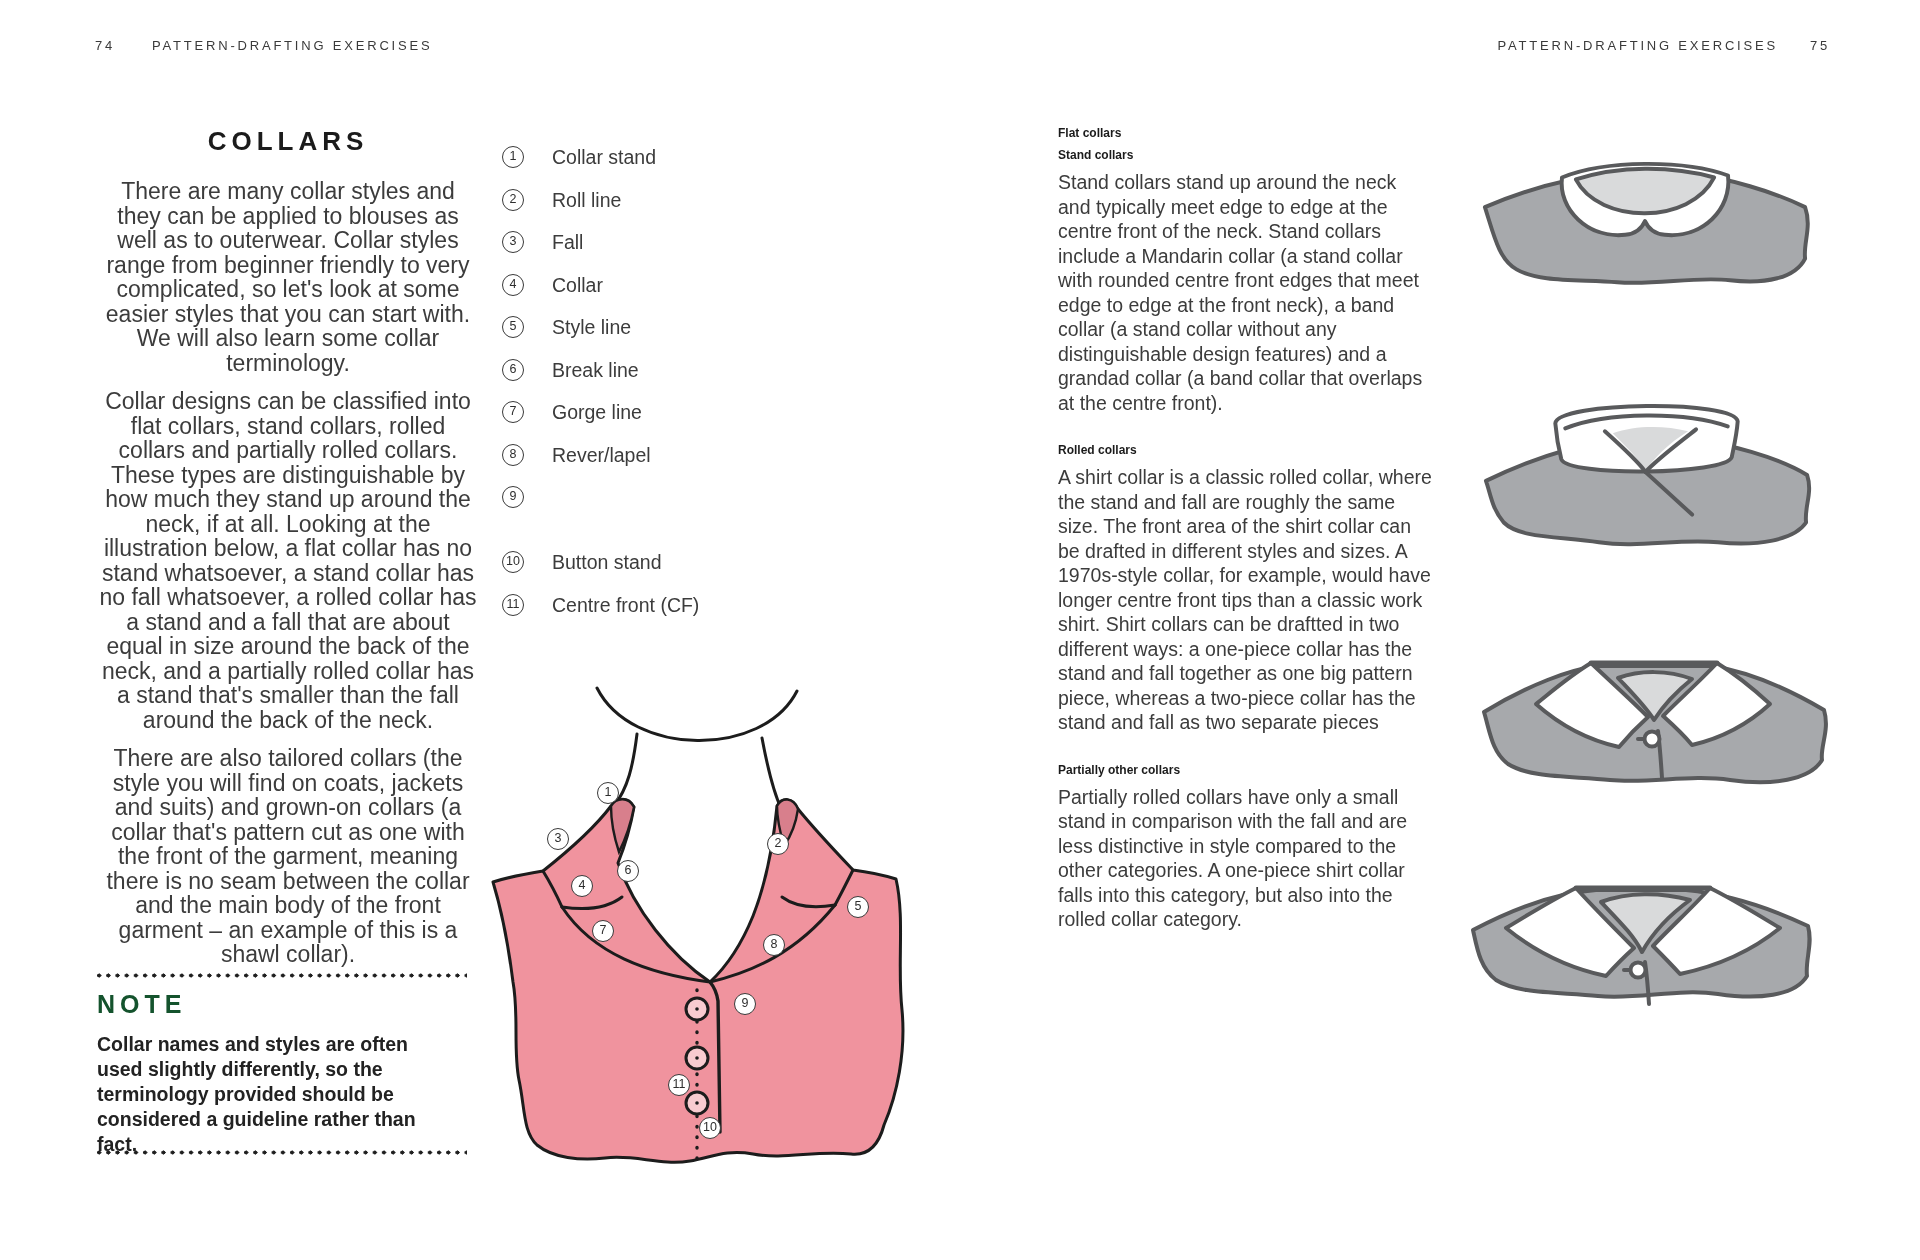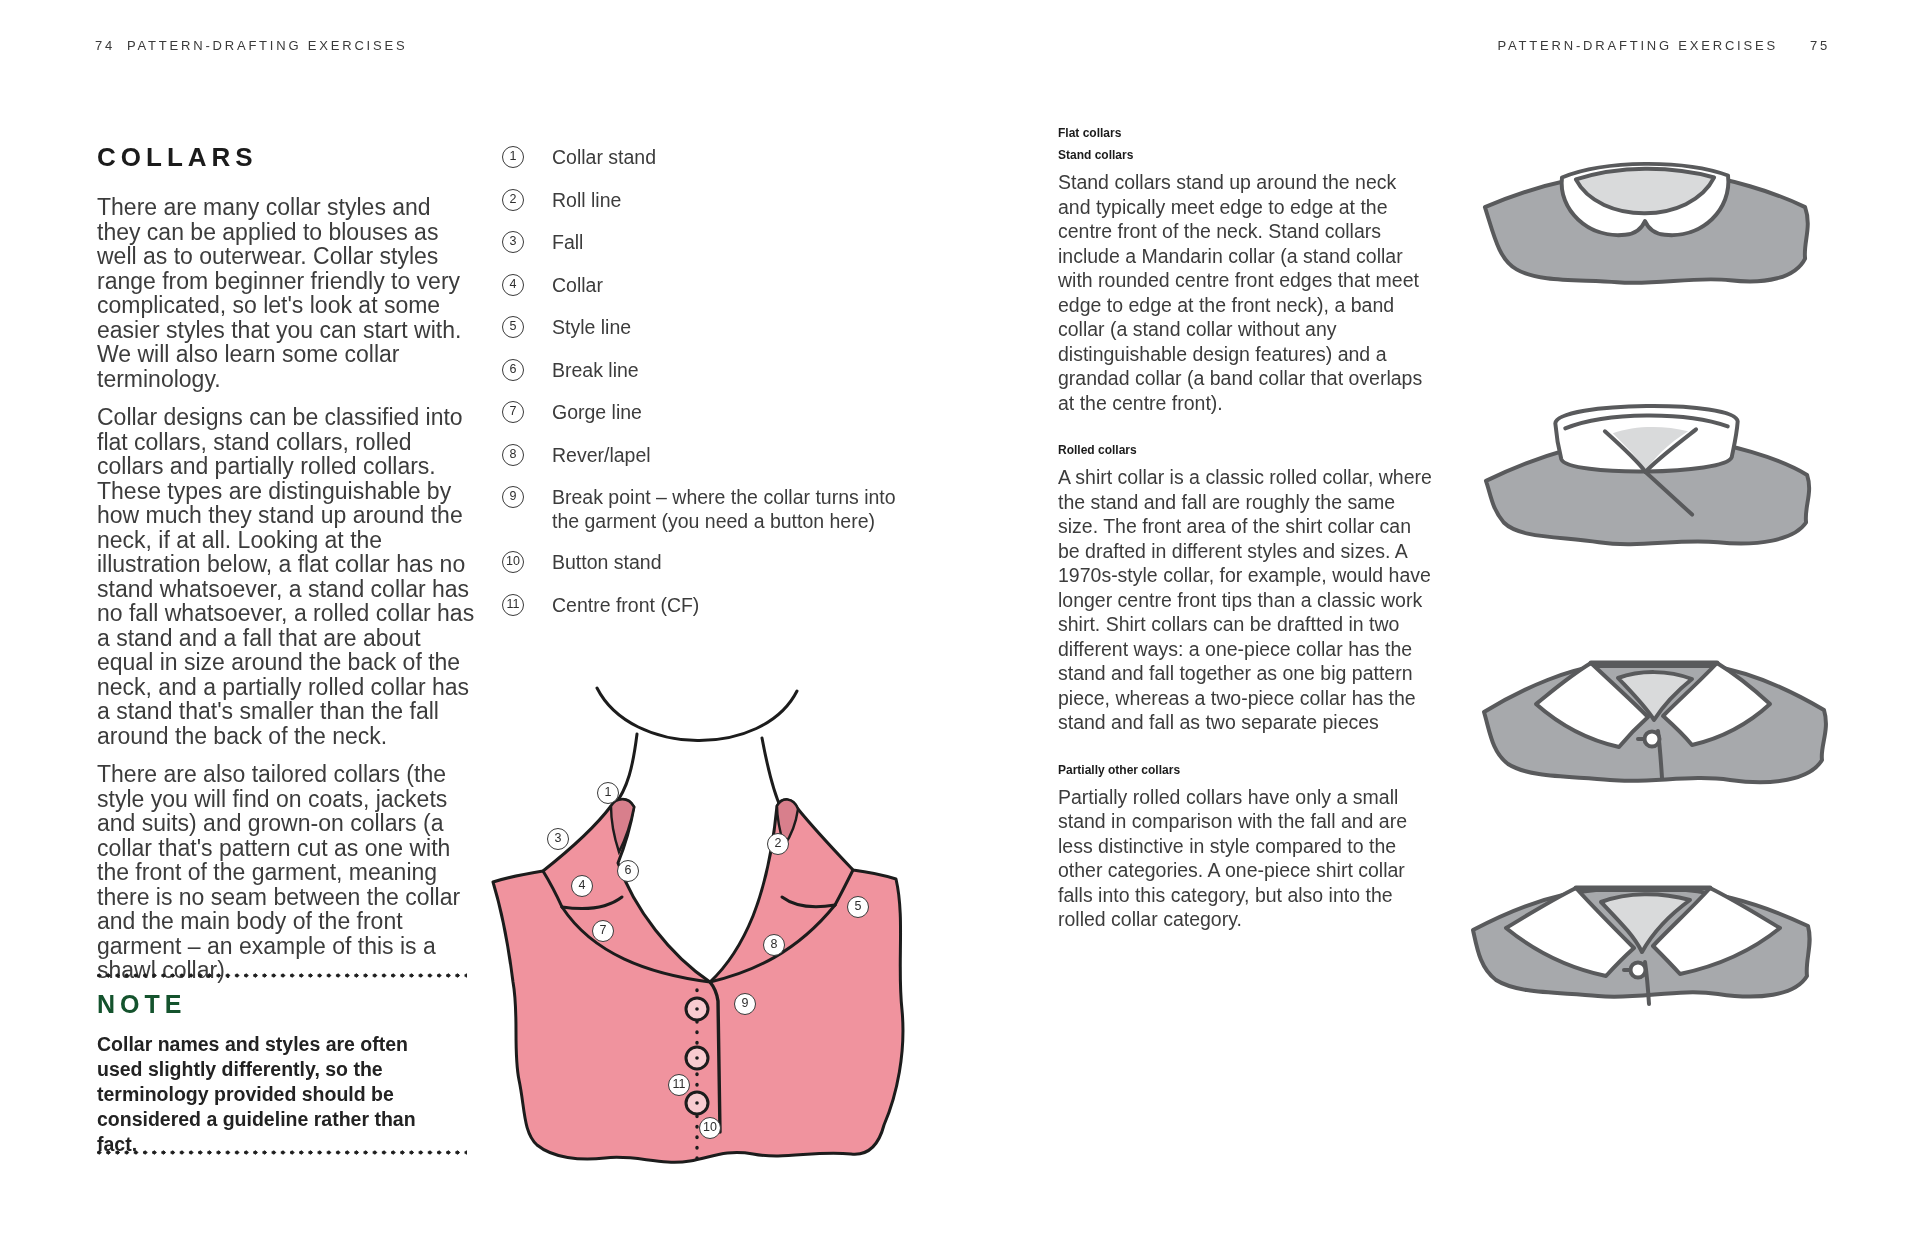--- a/index.html
+++ b/index.html
@@ -2,25 +2,25 @@
 <html><head>
 <meta charset="utf-8">
 <style>
   html,body{margin:0;padding:0;}
   body{
     width:1920px;height:1260px;position:relative;background:#ffffff;
     font-family:"Liberation Sans",sans-serif;color:#3c3c3c;overflow:hidden;
   }
   
   .runhead{position:absolute;top:38px;font-size:13px;letter-spacing:2.8px;color:#3a3a3a;display:flex;align-items:baseline;}
-  #runhead-left{left:95px;gap:12px;}
+  #runhead-left{left:95px;gap:37px;}
   #runhead-right{right:90px;gap:32px;}
 
   
-  .leftcol{position:absolute;left:97px;top:142px;width:382px;}
+  .leftcol{position:absolute;left:97px;top:126px;width:382px;text-align:center;}
   .leftcol h1{font-size:26px;letter-spacing:5px;font-weight:bold;color:#1b1b1b;margin:0 0 22px 0;}
   .leftcol p{font-size:23px;line-height:24.5px;margin:8px 0 14px 0;}
 
   .dotline{position:absolute;left:97px;width:370px;height:5px;
     background-image:radial-gradient(circle at 2.2px 2.5px,#1f1f1f 1.9px,transparent 2.2px);
     background-size:9.2px 5px;background-repeat:repeat-x;}
   #dotline-top{top:973px;}
   #dotline-bottom{top:1150px;}
   .note-head{position:absolute;left:97px;top:990px;font-size:25px;letter-spacing:5px;font-weight:bold;color:#14532d;}
   .note-body{position:absolute;left:97px;top:1032px;width:352px;font-weight:bold;font-size:19.5px;line-height:25px;color:#222;}
@@ -99,21 +99,20 @@
     <div class="legend-row" style="height: 42.5px;">
       <span class="legend-circle">7</span>
       <span class="legend-label">Gorge line</span>
     </div>
     <div class="legend-row" style="height: 42.5px;">
       <span class="legend-circle">8</span>
       <span class="legend-label">Rever/lapel</span>
     </div>
     <div class="legend-row" style="height: 65px;">
       <span class="legend-circle">9</span>
-      <span class="legend-label">Break point – where the collar turns into the garment (you need a button here)</span>
     </div>
     <div class="legend-row" style="height: 42.5px;">
       <span class="legend-circle">10</span>
       <span class="legend-label">Button stand</span>
     </div>
     <div class="legend-row" style="height: 42.5px;">
       <span class="legend-circle">11</span>
       <span class="legend-label">Centre front (CF)</span>
     </div>
   </div>

